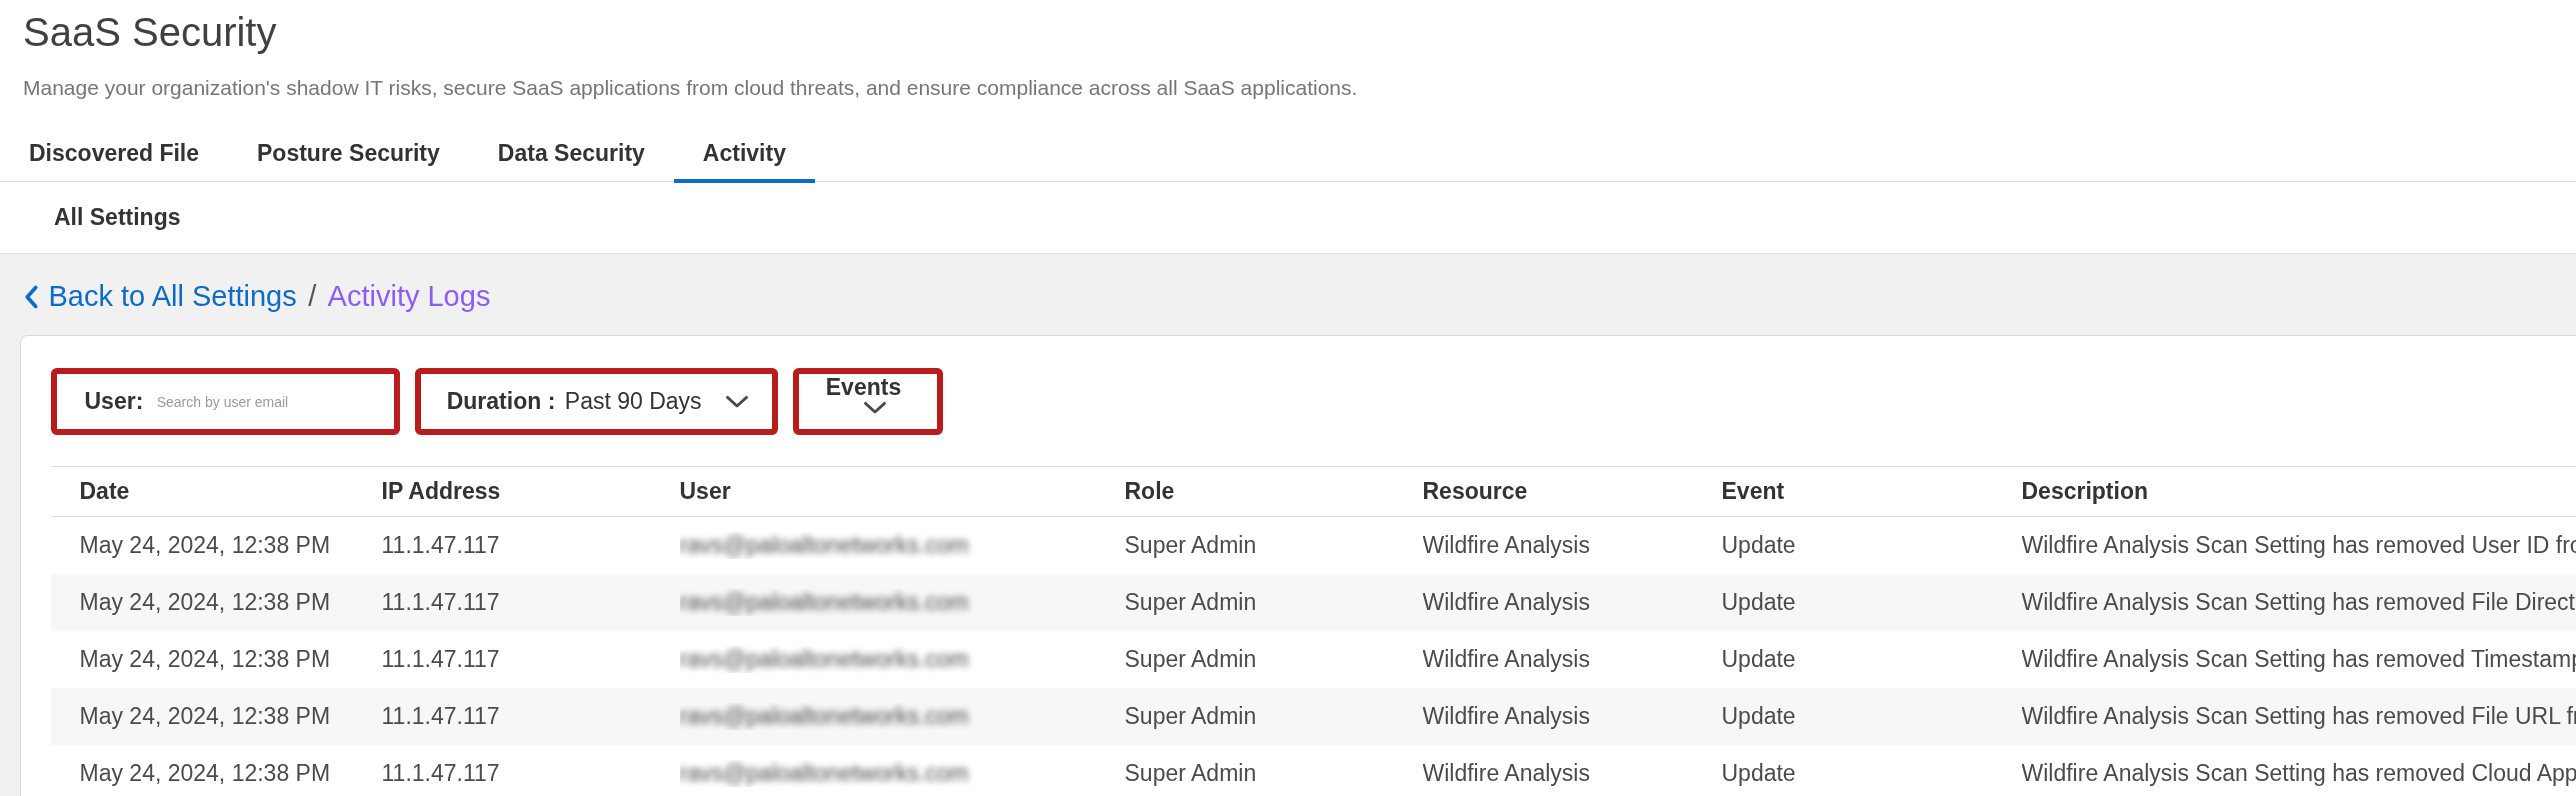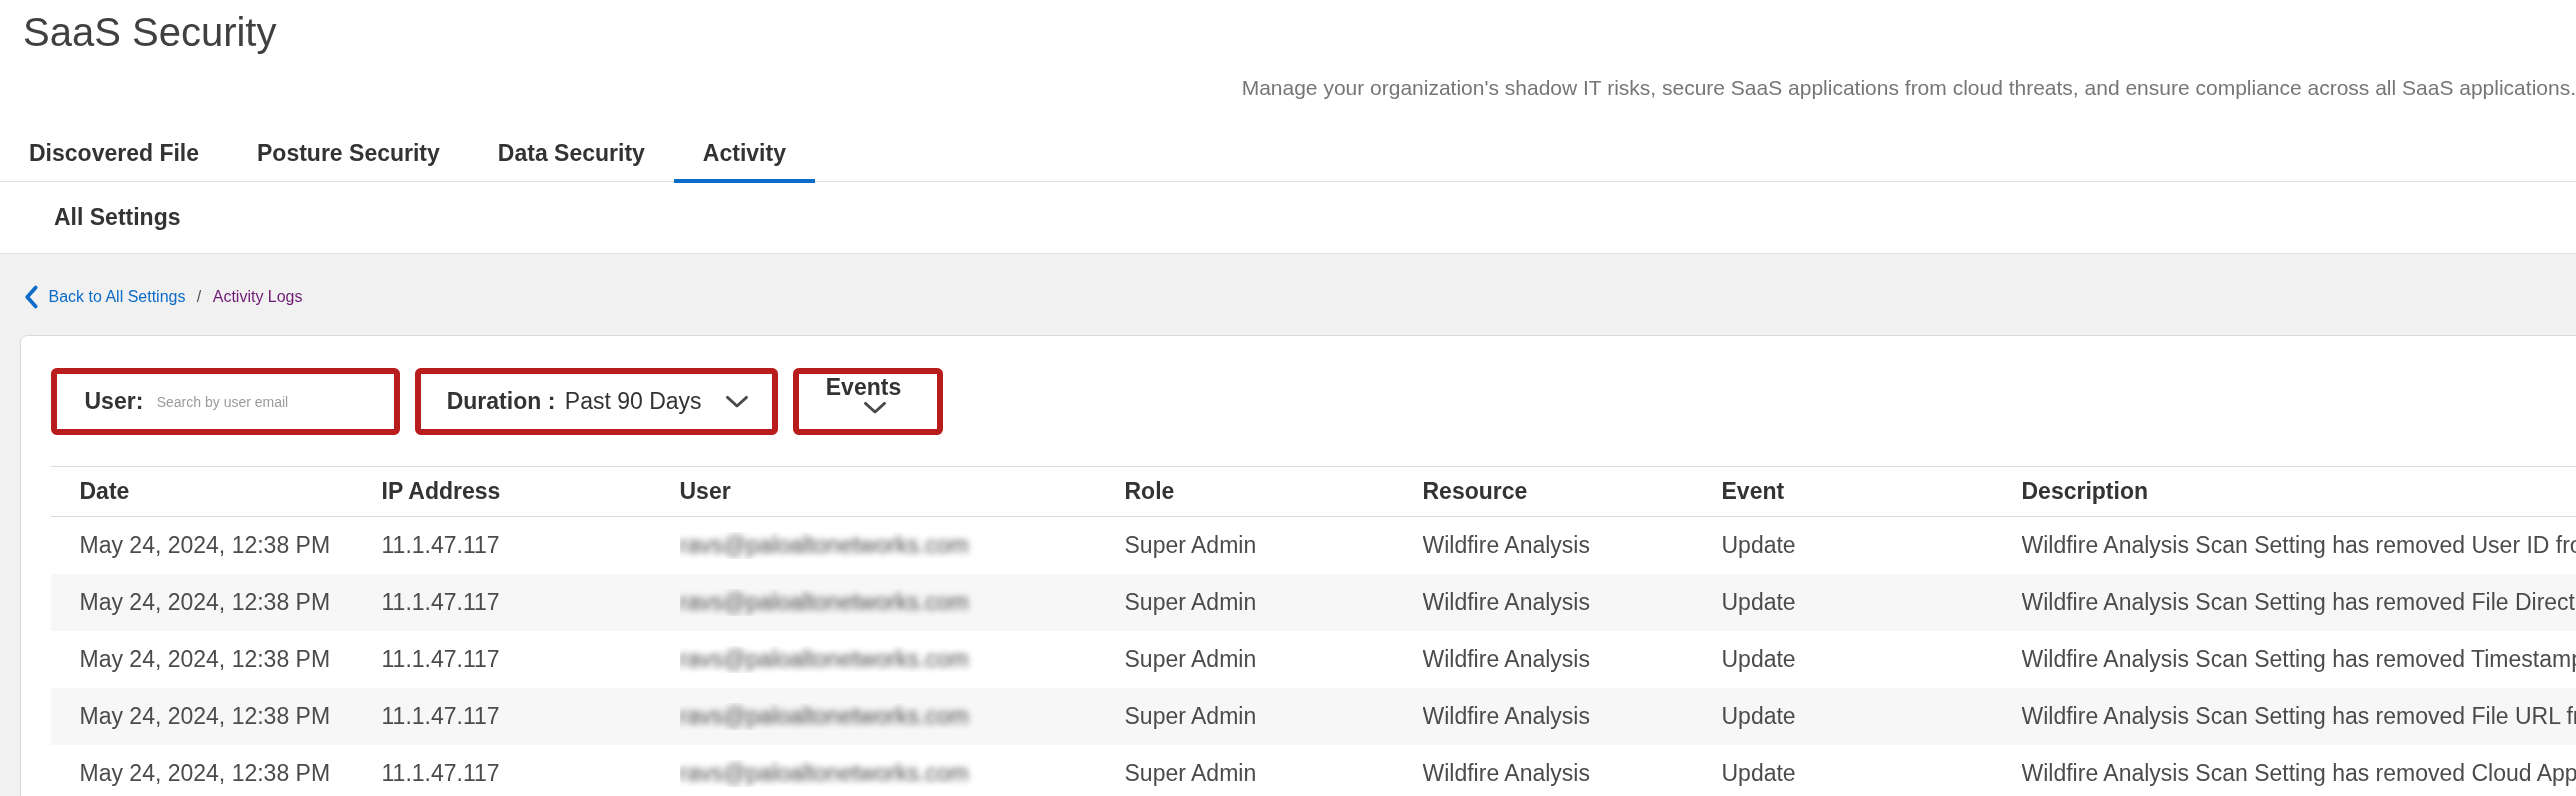--- a/index.html
+++ b/index.html
@@ -18,21 +18,20 @@
     font-size: 40px;
     line-height: 48px;
     font-weight: 400;
     color: #404040;
   }
   .page-subtitle {
     margin: 19px 0 0 23px;
     font-size: 21px;
     line-height: 25px;
     color: #767676;
-    text-align: right;
   }
 
   
   .tab-bar {
     display: flex;
     margin-top: 29.5px;
     border-bottom: 1.9px solid #DDDEDF;
   }
   .tab {
     padding: 11.4px 29px 13.3px 29px;
@@ -66,31 +65,31 @@
     background: #F1F1F1;
     border-top: 1px solid #E2E2E2;
     height: 547px;
     position: relative;
   }
 
   .breadcrumb {
     display: flex;
     align-items: center;
     padding: 29.5px 0 0 23px;
-    font-size: 16px;
+    font-size: 29px;
     line-height: 27px;
   }
   .breadcrumb .back-icon { margin-right: 9.5px; display: inline-flex; }
   .breadcrumb .back-link {
     color: #0C6CC8;
     cursor: pointer;
     text-decoration: none;
   }
   .breadcrumb .sep { color: #555555; margin: 0 11.4px; }
-  .breadcrumb .current { color: #701a75; }
+  .breadcrumb .current { color: #8b5cf6; }
 
   
   .card {
     margin: 25px 0 0 20px;
     width: 2591px;           
     height: 533px;           
     background: #ffffff;
     border: 1px solid #D8D9DA;
     border-radius: 7.6px;
     box-shadow: 0 1px 1.9px rgba(0,0,0,0.04);

